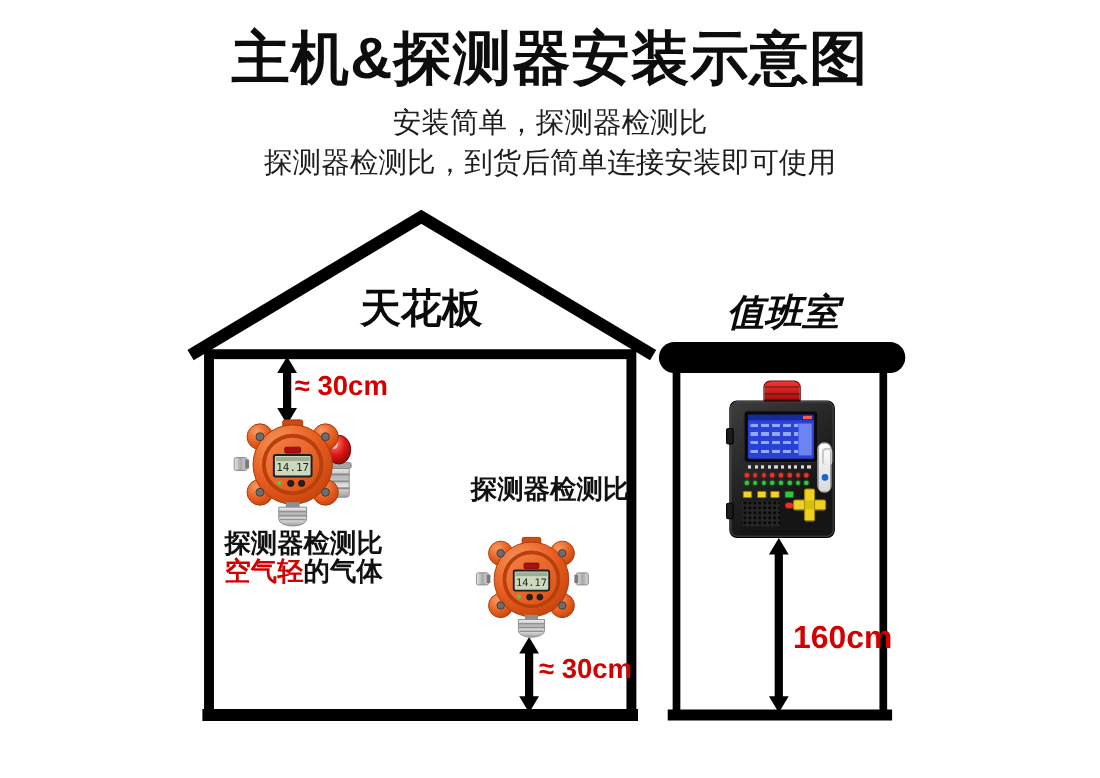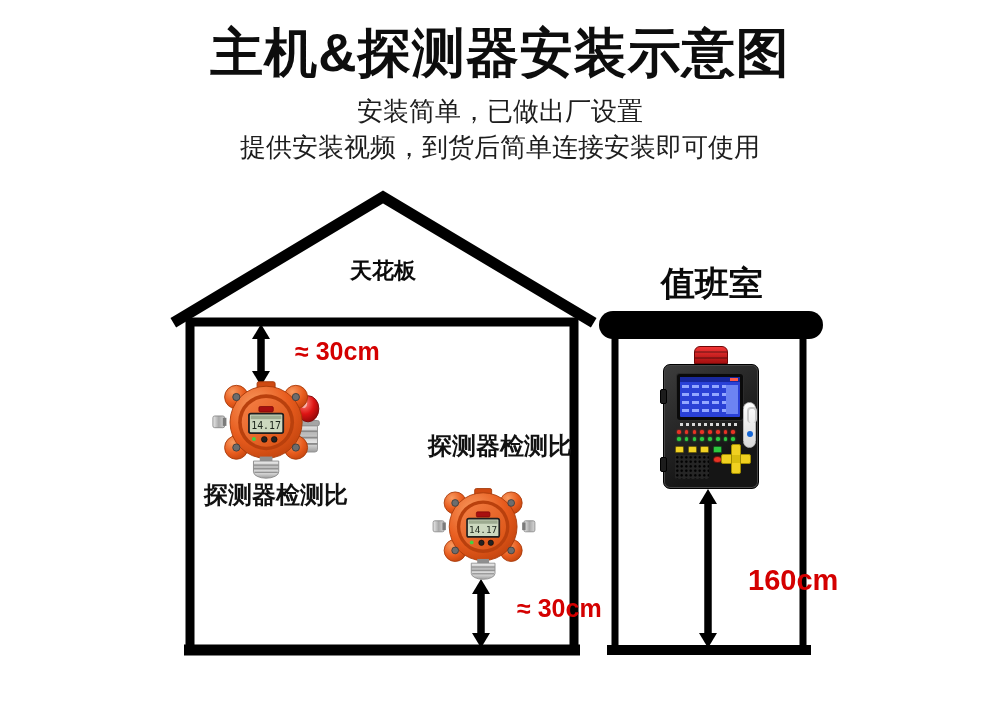--- a/index.html
+++ b/index.html
@@ -15,24 +15,24 @@
   
   .title{position:absolute;top:18px;left:0;right:0;text-align:center;
          font-size:53px;font-weight:900;letter-spacing:1px;color:#0d0d0d;}
   .sub{position:absolute;left:0;right:0;text-align:center;
        font-size:26px;font-weight:500;color:#1d1d1d;}
   .sub1{top:94px;}
   .sub2{top:130px;}
 
   
   .lbl{position:absolute;color:#0a0a0a;white-space:nowrap;}
-  .lbl-ceiling{left:383px;top:256px;transform:translateX(-50%);font-size:22px;font-weight:600;}
-  .lbl-duty{left:712px;top:261px;transform:translateX(-50%);font-size:34px;font-weight:600;}
+  .lbl-ceiling{left:383px;top:256px;transform:translateX(-50%);font-size:37px;font-weight:600;}
+  .lbl-duty{left:712px;top:261px;transform:translateX(-50%);font-size:34px;font-weight:600;font-style:italic;}
   .lbl-floor{left:384px;top:591px;transform:translateX(-50%);font-size:39px;font-weight:700;}
-  .measure{position:absolute;color:var(--accent-red);font-weight:700;white-space:nowrap;margin-left:27px;}
+  .measure{position:absolute;color:var(--accent-red);font-weight:700;white-space:nowrap;}
   .m-top{left:268px;top:337px;font-size:25px;}
   .m-bottom{left:490px;top:594px;font-size:25px;}
   .m-height{left:721px;top:564px;font-size:29px;}
 
   .caption{position:absolute;font-size:24px;line-height:25px;font-weight:600;color:#111;white-space:nowrap;}
   .cap-light{left:204px;top:482px;}
   .cap-heavy{left:428px;top:433px;}
   .caption .hl{color:var(--accent-red);}
   .cap-line{display:block;}
 
@@ -92,22 +92,22 @@
     background-color:#262626;
     background-image:radial-gradient(circle,#000 1px,rgba(0,0,0,0) 1.4px);
     background-size:4.5px 4.5px;}
 </style>
 </head>
 <body>
 
 <div class="canvas">
 
   <h1 class="title">主机&amp;探测器安装示意图</h1>
-  <p class="sub sub1">安装简单，已做出厂设置</p>
-  <p class="sub sub2">提供安装视频，到货后简单连接安装即可使用</p>
+  <p class="sub sub1">安装简单，探测器检测比</p>
+  <p class="sub sub2">探测器检测比，到货后简单连接安装即可使用</p>
 
   <svg width="0" height="0" style="position:absolute" aria-hidden="true">
     <defs>
       <radialGradient id="gOr" cx="35%" cy="28%" r="85%">
         <stop offset="0" stop-color="#f89a60"></stop>
         <stop offset="0.55" stop-color="#e85c1e"></stop>
         <stop offset="1" stop-color="#bb3f0a"></stop>
       </radialGradient>
       <linearGradient id="gFace" x1="0" y1="0" x2="1" y2="1">
         <stop offset="0" stop-color="#f68046"></stop>
@@ -198,20 +198,21 @@
   </svg>
 
   <div class="lbl lbl-ceiling">天花板</div>
   <div class="lbl lbl-duty">值班室</div>
   <div class="measure m-top">≈ 30cm</div>
   <div class="measure m-bottom">≈ 30cm</div>
   <div class="measure m-height">160cm</div>
 
   <div class="caption cap-light">
     <span class="cap-line">探测器检测比</span>
+    <span class="cap-line"><span class="hl">空气轻</span><span>的气体</span></span>
   </div>
   <div class="caption cap-heavy">
     <span class="cap-line">探测器检测比</span>
   </div>
 
   <svg class="det det1" width="110" height="101" viewBox="0 0 122 112">
     <g>
       <rect x="96" y="50" width="21" height="31" rx="3" fill="url(#gSil)" stroke="#909090"></rect>
       <line x1="96" y1="58" x2="117" y2="58" stroke="#8a8a8a" stroke-width="2"></line>
       <line x1="96" y1="65" x2="117" y2="65" stroke="#8a8a8a" stroke-width="2"></line>

